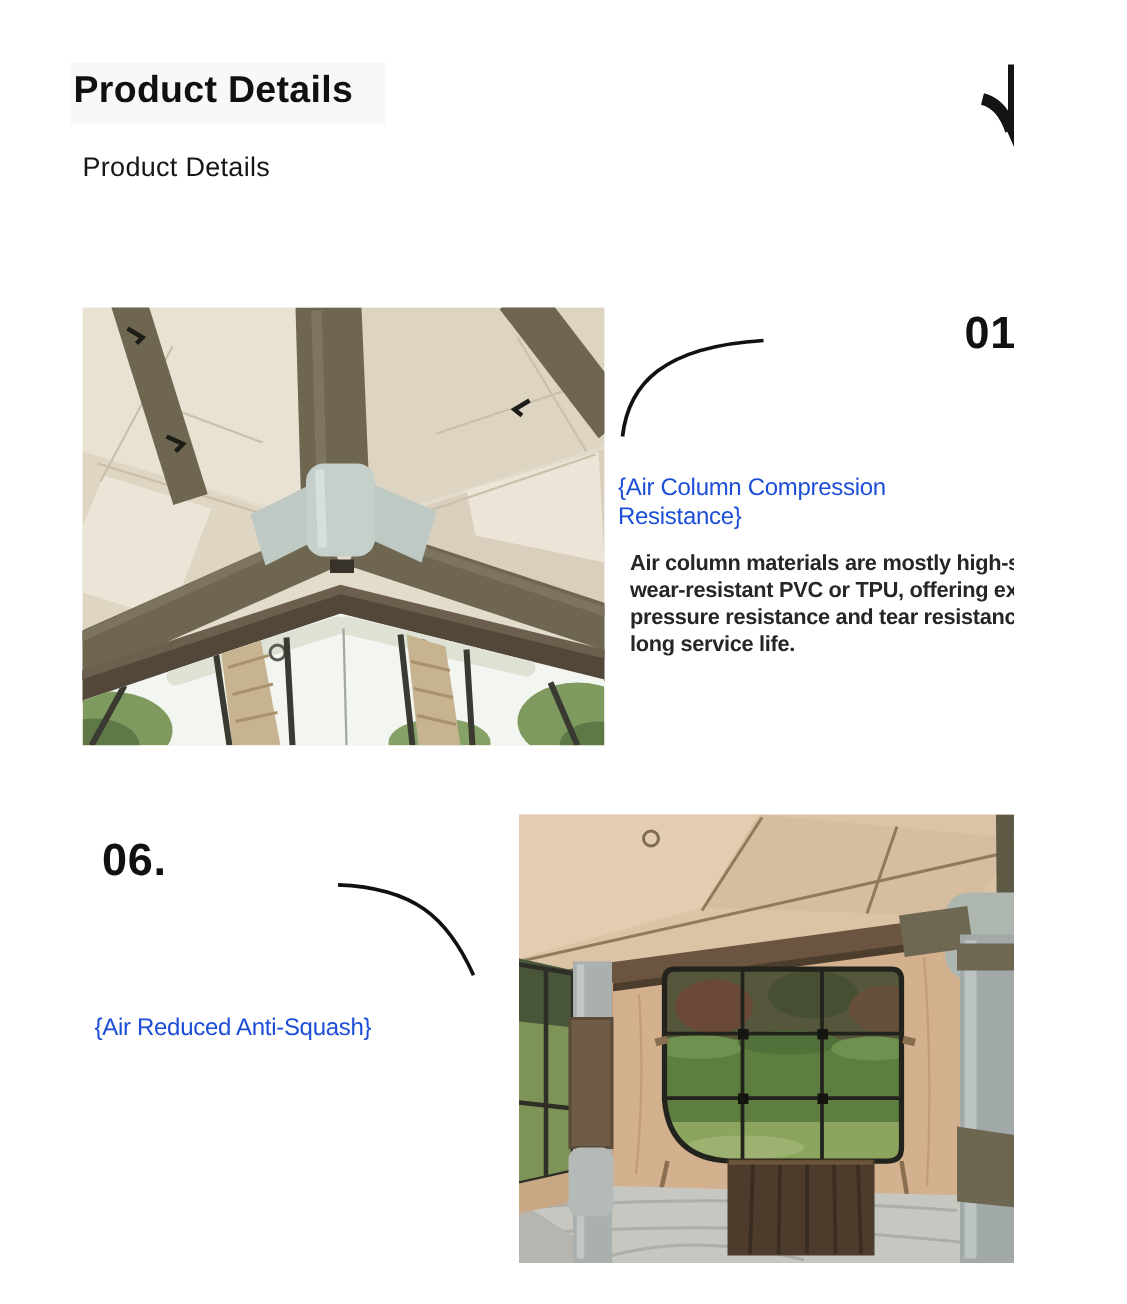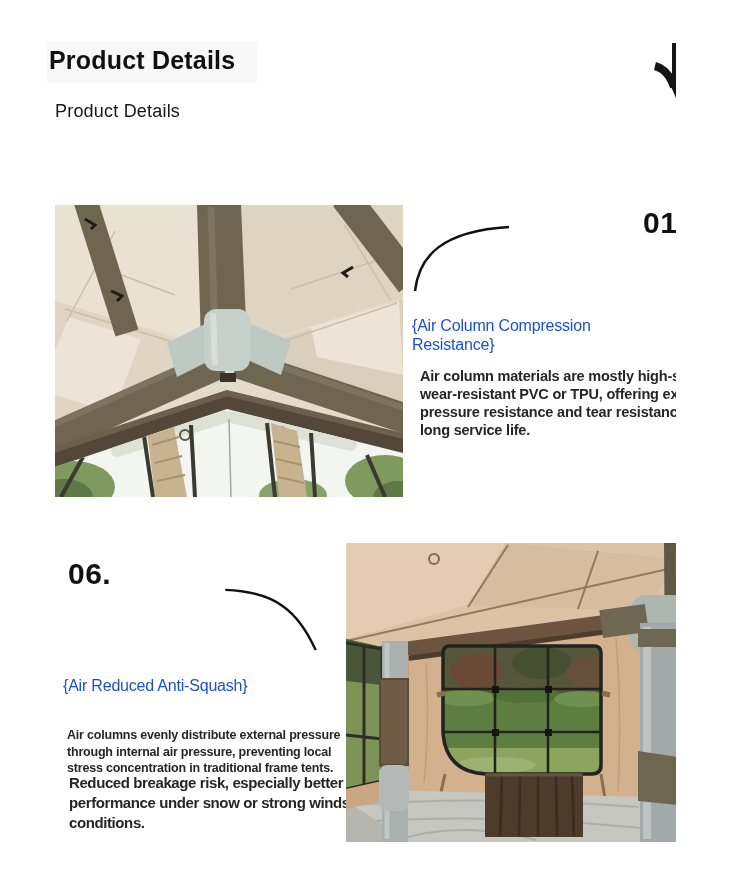--- a/index.html
+++ b/index.html
@@ -128,22 +128,20 @@
     <path d="M3,67 C7,32 30,7 97,3" stroke="#111" stroke-width="2.5" fill="none"></path>
   </svg>
   <div class="abs heading h1pos">{Air Column Compression Resistance}</div>
   <div class="abs body b1pos">Air column materials are mostly high-strength, wear-resistant PVC or TPU, offering excellent pressure resistance and tear resistance with a long service life.</div>
 
   <div class="abs num num2">06.</div>
   <svg class="abs swoosh s2" viewBox="0 0 100 70">
     <path d="M3,4 C55,6 78,26 96,66" stroke="#111" stroke-width="2.5" fill="none"></path>
   </svg>
   <div class="abs heading h2pos">{Air Reduced Anti-Squash}</div>
-  <div class="abs body b2apos">Air columns evenly distribute external pressure through internal air pressure, preventing local stress concentration in traditional frame tents.</div>
-  <div class="abs body b2bpos">Reduced breakage risk, especially better performance under snow or strong winds conditions.</div>
 
   <svg class="abs photo photo2" viewBox="0 0 349 299" preserveAspectRatio="none">
     <rect width="349" height="299" fill="#d3b08e"></rect>
 
     <polygon points="0,0 349,0 349,58 296,78 58,108 0,118" fill="#dcc3a6"></polygon>
     <polygon points="0,0 160,0 122,62 0,96" fill="#e3ccb1"></polygon>
     <polygon points="160,0 332,16 300,68 122,62" fill="#d6bda0"></polygon>
     <g stroke="#8f7a5c" stroke-width="2" fill="none">
       <path d="M0,98 L340,22"></path>
         <path d="M122,64 L162,2"></path>

